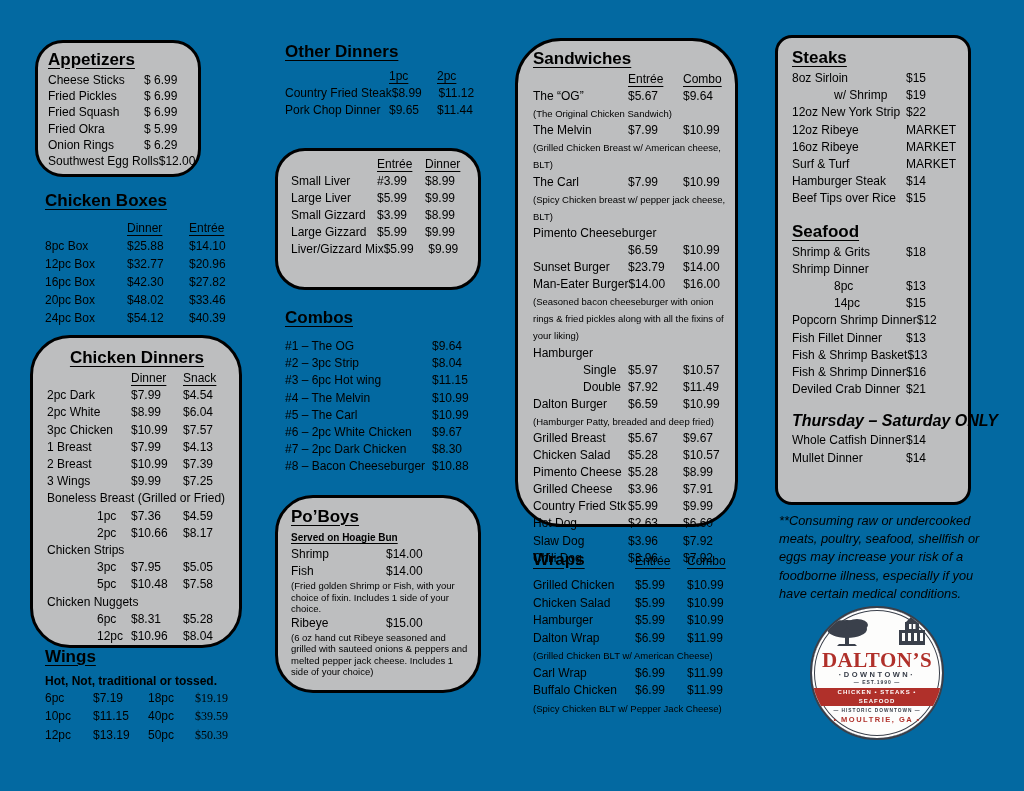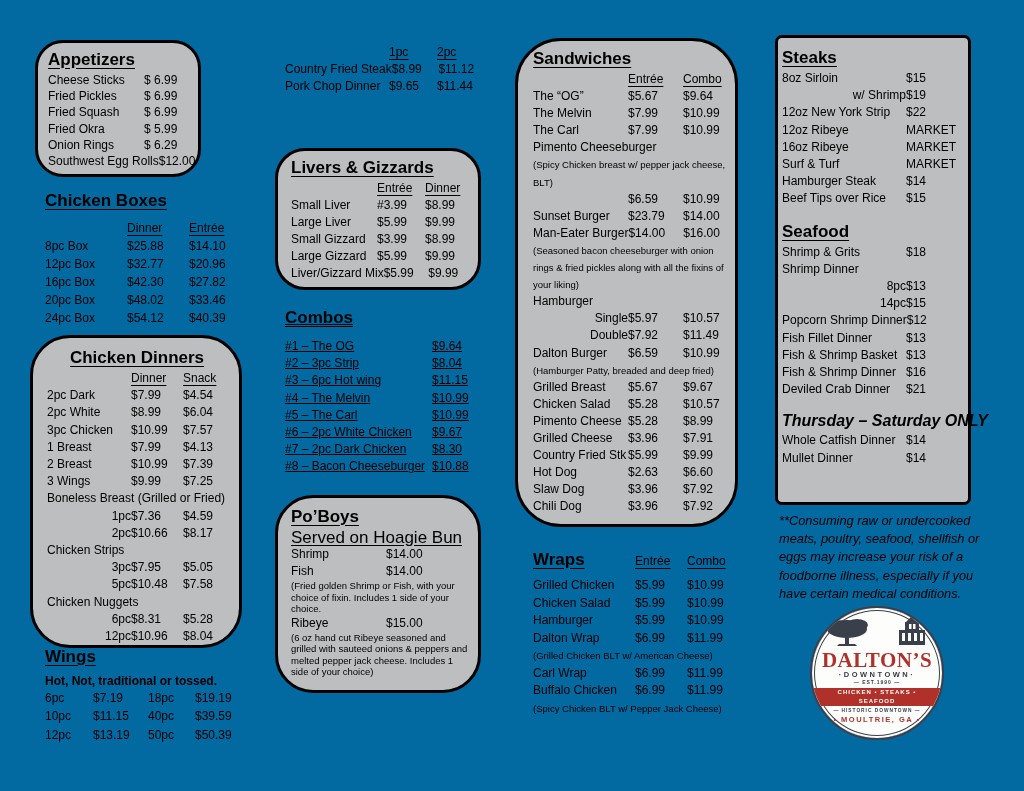--- a/index.html
+++ b/index.html
@@ -9,21 +9,21 @@
   .box{background:#bdbebf;border:3px solid #000;box-sizing:border-box;}
   .title{font-size:17px;font-weight:bold;text-decoration:underline;text-underline-offset:3px;
          line-height:24px;white-space:nowrap;}
   .rows{display:block;}
   .row{display:flex;font-size:12px;line-height:17px;white-space:nowrap;}
   .cell{display:block;}
   .cell.n{flex:1;overflow:visible;}
   .row.hdr .cell{text-decoration:underline;text-underline-offset:3px;}
   .row.note{font-size:9.5px;line-height:11.5px;white-space:normal;}
   .row.note .n{flex:1 1 100%;}
-  .row.ind .n{padding-left:50px;text-align:right;}
+  .row.ind .n{padding-left:50px;}
   
   .sec-appetizers{left:35px;top:40px;width:166px;height:137px;border-radius:28px;padding:5px 6px 0 10px;}
   .sec-appetizers .row{line-height:16.2px;}
   .sec-appetizers .a{width:48px;}
   
   .sec-chicken-boxes{left:45px;top:189px;width:196px;}
   .sec-chicken-boxes .rows{margin-top:6px;}
   .sec-chicken-boxes .row{line-height:18px;}
   .sec-chicken-boxes .a{width:62px;}
   .sec-chicken-boxes .b{width:52px;}
@@ -33,61 +33,61 @@
   .sec-chicken-dinners .row{line-height:17.2px;}
   .sec-chicken-dinners .a{width:52px;}
   .sec-chicken-dinners .b{width:44px;}
   
   .sec-wings{left:45px;top:645px;width:200px;}
   .sec-wings .subnote{font-size:12px;font-weight:bold;line-height:16px;margin-top:4px;}
   .sec-wings .row{line-height:18.3px;}
   .sec-wings .n{flex:0 0 48px;}
   .sec-wings .a{width:55px;}
   .sec-wings .n2{width:47px;}
-  .sec-wings .b{flex:1;}
+  .sec-wings .b{flex:1;font-family:Liberation Serif, serif;}
   
   .sec-other-dinners{left:285px;top:40px;width:202px;}
   .sec-other-dinners .rows{margin-top:4px;}
   .sec-other-dinners .row{line-height:17.2px;}
   .sec-other-dinners .a{width:48px;}
   .sec-other-dinners .b{width:50px;}
   
   .sec-livers{left:275px;top:148px;width:206px;height:142px;border-radius:30px;padding:5px 8px 0 13px;}
   .sec-livers .row{line-height:17px;}
   .sec-livers .a{width:48px;}
   .sec-livers .b{width:45px;}
   
-  .sec-combos{left:285px;top:306px;width:195px;text-decoration:underline;}
+  .sec-combos{left:285px;top:306px;width:195px;}
   .sec-combos .rows{margin-top:8px;}
   .sec-combos .row{line-height:17.2px;}
   .sec-combos .a{width:48px;}
   
   .sec-poboys{left:275px;top:495px;width:206px;height:198px;border-radius:38px;padding:7px 6px 0 13px;}
   .sec-poboys .row .n{flex:0 0 95px;}
   .sec-poboys .row.note .n{flex:1 1 100%;}
   .sec-poboys .a{flex:1;}
-  .sec-poboys .row.sub{font-weight:normal;text-decoration:underline;text-underline-offset:2px;font-size:17px;}
+  .sec-poboys .row.sub{font-weight:bold;text-decoration:underline;text-underline-offset:2px;font-size:10px;}
   
   .sec-sandwiches{left:515px;top:38px;width:223px;height:489px;border-radius:46px;padding:6px 2px 0 15px;}
   .sec-sandwiches .row{line-height:17.1px;}
   .sec-sandwiches .a{width:55px;}
   .sec-sandwiches .b{width:50px;}
   
   .sec-wraps{left:533px;top:548px;width:202px;}
   .sec-wraps .titlerow{display:flex;align-items:baseline;}
   .sec-wraps .titlerow .title{flex:1;}
   .sec-wraps .titlerow .colhdr{font-size:12px;text-decoration:underline;text-underline-offset:3px;}
   .sec-wraps .titlerow .ca{width:52px;}
   .sec-wraps .titlerow .cb{width:48px;}
   .sec-wraps .rows{margin-top:5px;}
   .sec-wraps .row{line-height:17.5px;}
   .sec-wraps .a{width:52px;}
   .sec-wraps .b{width:48px;}
   
-  .sec-steaks{left:775px;top:35px;width:196px;height:470px;border-radius:7px;padding:8px 10px 0 4px;}
+  .sec-steaks{left:775px;top:35px;width:196px;height:470px;border-radius:17px;padding:8px 10px 0 14px;}
   .sec-steaks .row{line-height:17.2px;}
   .sec-steaks .a{width:52px;}
   .sec-steaks .row.ind .n{padding-left:42px;}
   .sec-steaks .seafood-title{margin-top:12px;}
   .sec-steaks .special-title{font-size:16px;font-weight:bold;font-style:italic;text-align:center;
                              margin-top:12px;line-height:22px;white-space:nowrap;}
   
   .sec-disclaimer{left:779px;top:512px;width:201px;font-size:12.8px;font-style:italic;line-height:18.2px;}
   
   .sec-logo{left:810px;top:606px;width:138px;height:138px;}
@@ -312,20 +312,21 @@
         <div class="row">
           <span class="cell n">12pc</span>
           <span class="cell a">$13.19</span>
           <span class="cell n2">50pc</span>
           <span class="cell b">$50.39</span>
         </div>
       </div>
   </div>
 
   <div class="section sec-other-dinners">
+    <div class="title">Other Dinners</div>
     <div class="rows">
 
         <div class="row hdr">
           <span class="cell n"></span>
           <span class="cell a">1pc</span>
           <span class="cell b">2pc</span>
         </div>
 
         <div class="row">
           <span class="cell n">Country Fried Steak</span>
@@ -335,21 +336,20 @@
 
         <div class="row">
           <span class="cell n">Pork Chop Dinner</span>
           <span class="cell a">$9.65</span>
           <span class="cell b">$11.44</span>
         </div>
       </div>
   </div>
 
   <div class="section box sec-livers">
-    <div class="title">Livers &amp; Gizzards</div>
     <div class="rows">
 
         <div class="row hdr">
           <span class="cell n"></span>
           <span class="cell a">Entrée</span>
           <span class="cell b">Dinner</span>
         </div>
 
         <div class="row">
           <span class="cell n">Small Liver</span>
@@ -474,43 +474,51 @@
           <span class="cell a">Entrée</span>
           <span class="cell b">Combo</span>
         </div>
 
         <div class="row">
           <span class="cell n">The “OG”</span>
           <span class="cell a">$5.67</span>
           <span class="cell b">$9.64</span>
         </div>
 
+        <div class="row note">
+          <span class="cell n">(The Original Chicken Sandwich)</span>
+
+        </div>
 
         <div class="row">
           <span class="cell n">The Melvin</span>
           <span class="cell a">$7.99</span>
           <span class="cell b">$10.99</span>
         </div>
 
+        <div class="row note">
+          <span class="cell n">(Grilled Chicken Breast w/ American cheese, BLT)</span>
+
+        </div>
 
         <div class="row">
           <span class="cell n">The Carl</span>
           <span class="cell a">$7.99</span>
           <span class="cell b">$10.99</span>
         </div>
 
+        <div class="row note">
+          <span class="cell n">(Spicy Chicken breast w/ pepper jack cheese, BLT)</span>
+
+        </div>
+
         <div class="row">
           <span class="cell n">Pimento Cheeseburger</span>
           <span class="cell a"></span>
           <span class="cell b"></span>
-        </div>
-
-        <div class="row note">
-          <span class="cell n">(Spicy Chicken breast w/ pepper jack cheese, BLT)</span>
-
         </div>
 
         <div class="row">
           <span class="cell n"></span>
           <span class="cell a">$6.59</span>
           <span class="cell b">$10.99</span>
         </div>
 
         <div class="row">
           <span class="cell n">Sunset Burger</span>

